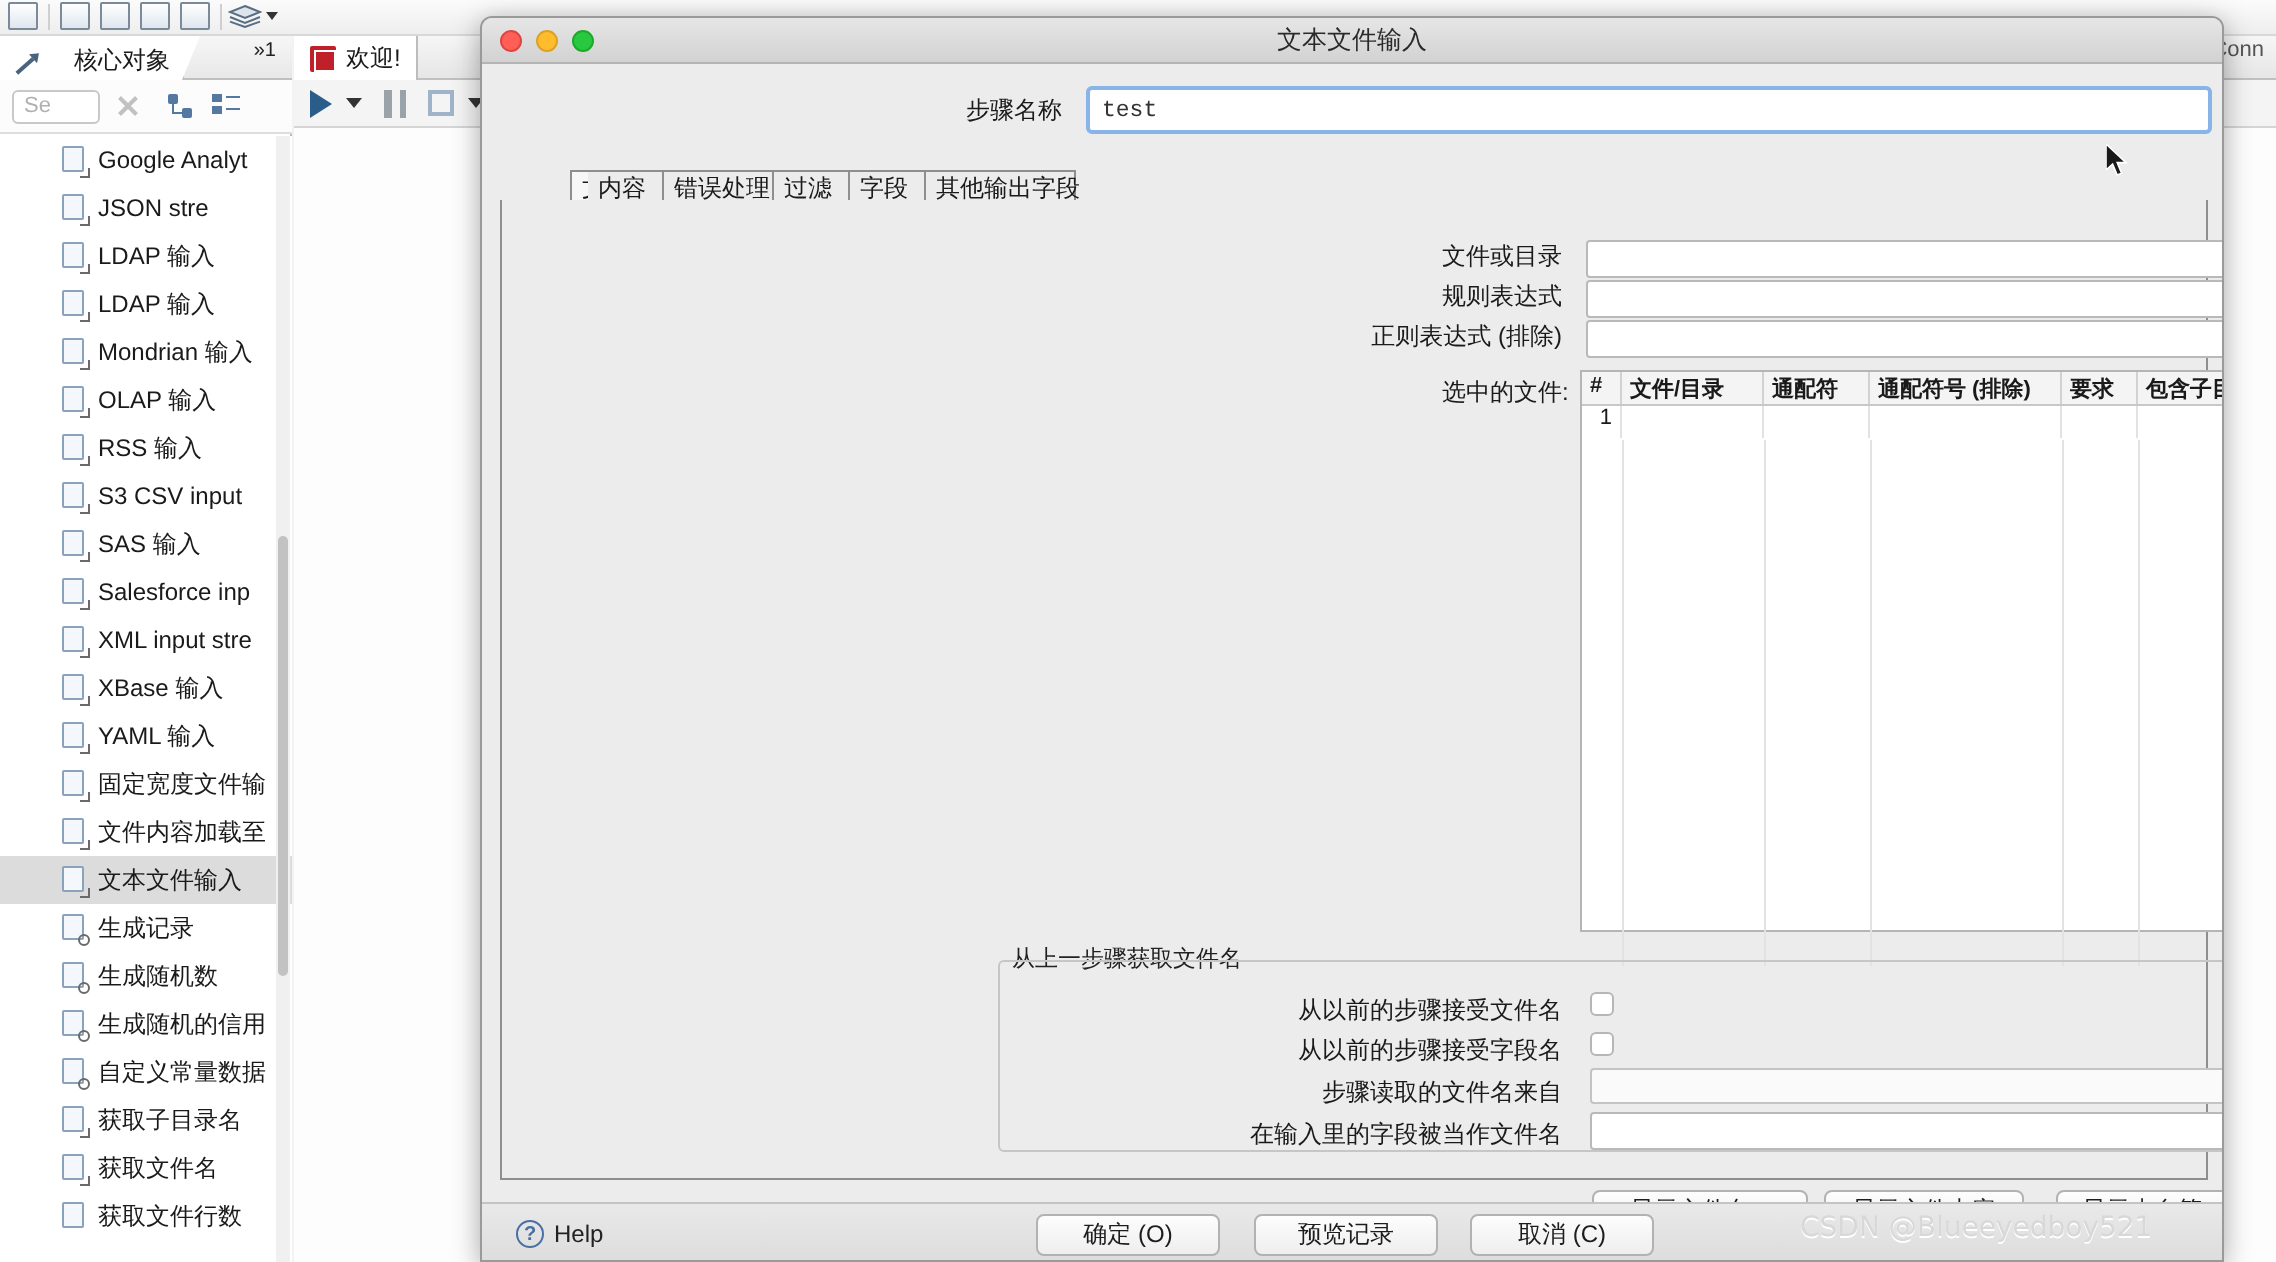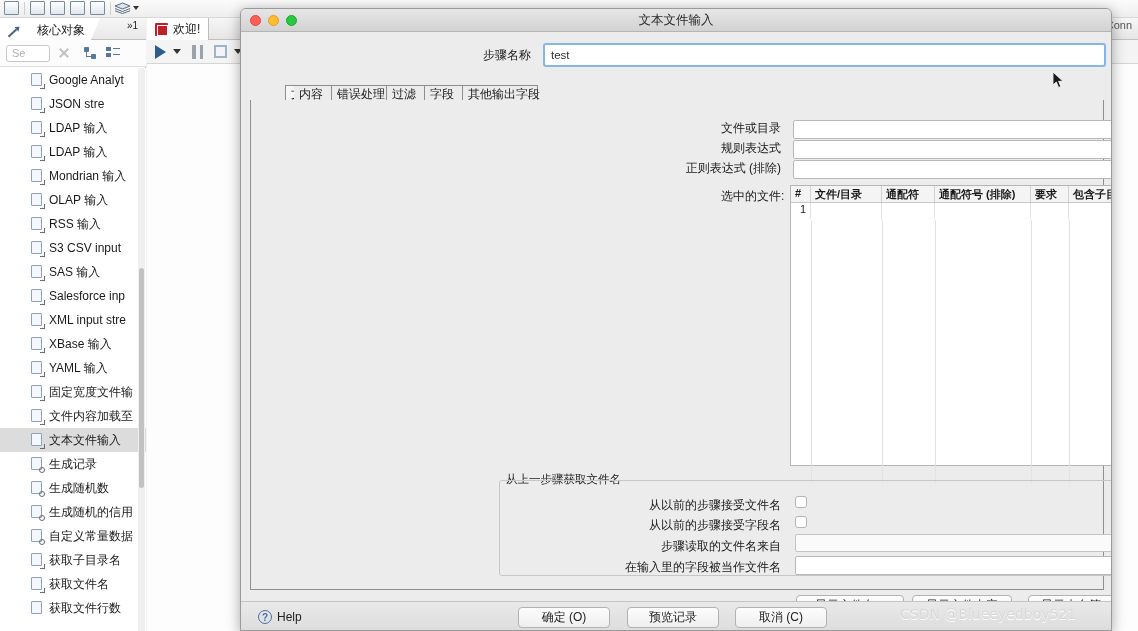--- a/index.html
+++ b/index.html
@@ -204,21 +204,21 @@
   .steprow{
     position:absolute; left:0; top:11px; width:872px; height:26px;
   }
   .steprow .lbl{
     position:absolute; right:582px; top:4px; font-size:12px;
   }
   .step-input{
     position:absolute; left:302px; top:0; width:563px; height:24px;
     background:#ffffff; border:2px solid #89b4e8; border-radius:3px;
     font-size:11.5px; color:#333; padding:4px 6px;
-    display:flex; align-items:center;
+    display:flex; align-items:center;font-family:Liberation Mono, monospace;
   }
 
   .tabstrip{
     position:absolute; left:9px; top:53px; width:854px; height:16px;
   }
   .tabstrip .tab{
     position:absolute; top:0; height:16px; padding:0 5px;
     font-size:12px; line-height:16px; white-space:nowrap;
     border-top:1px solid #8e8e8e; border-right:1px solid #8e8e8e;
     background:#ececec;

